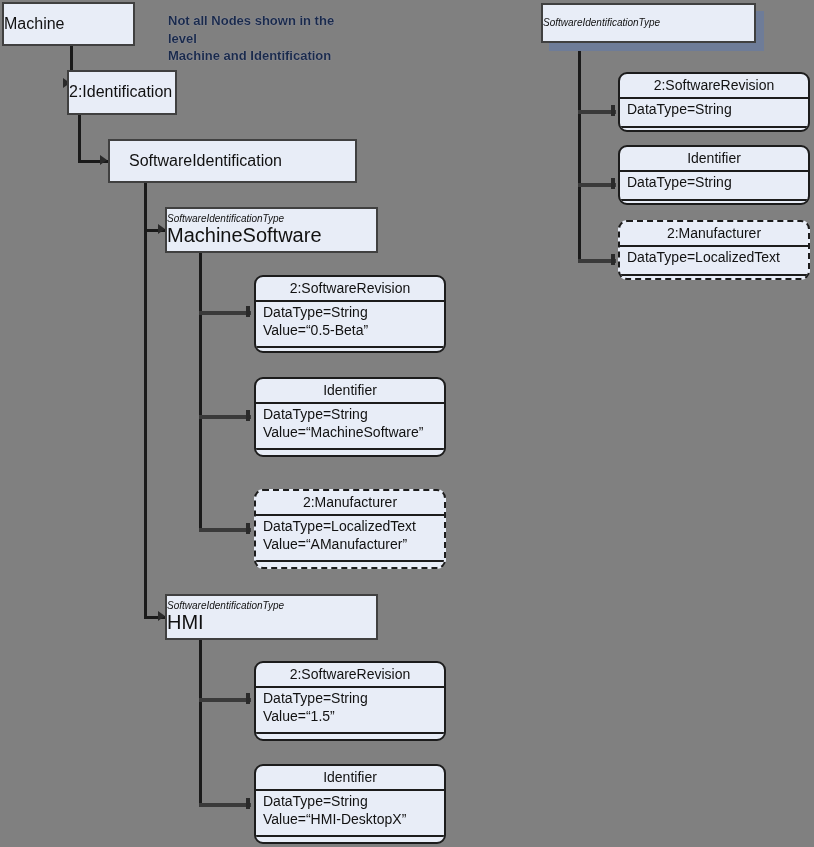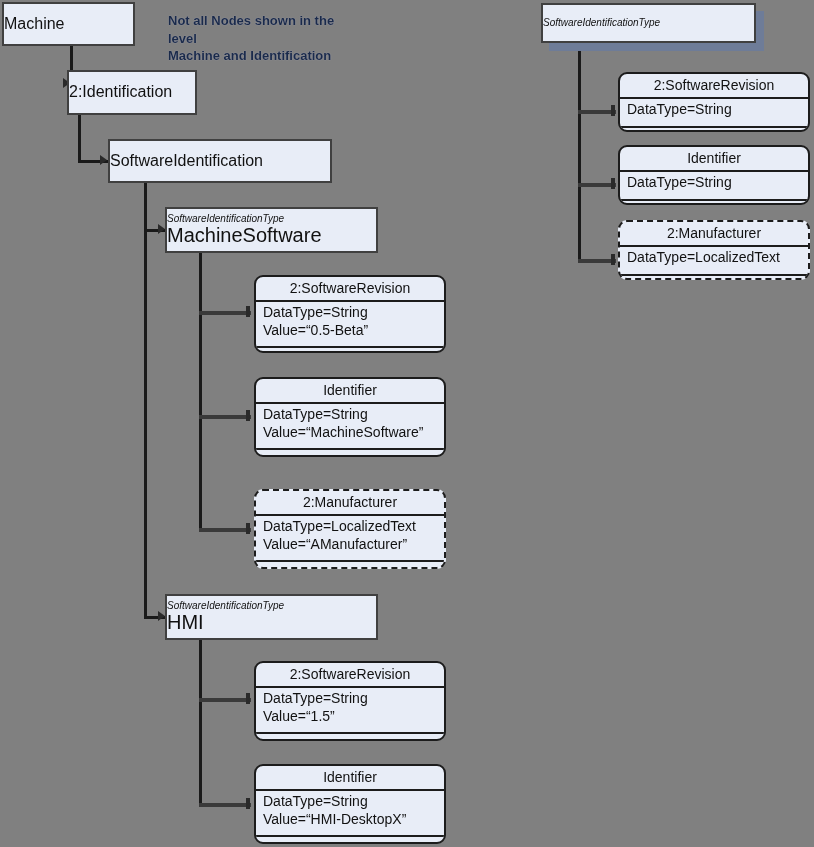--- a/index.html
+++ b/index.html
@@ -159,25 +159,25 @@
   <div class="vline" style="left:199px; top:640px; height:167px;"></div>
   <div class="hline-thick" style="left:199px; top:698px; width:52px;"></div>
   <div class="arrow-stub" style="left:246px; top:693px;"></div>
   <div class="hline-thick" style="left:199px; top:803px; width:52px;"></div>
   <div class="arrow-stub" style="left:246px; top:798px;"></div>
 
   <div class="obj-node single" style="left:2px; top:2px; width:133px; height:44px;">
     <span class="name-line">Machine</span>
   </div>
 
-  <div class="obj-node single" style="left:67px; top:70px; width:130px; height:45px;">
+  <div class="obj-node single" style="left:67px; top:70px; width:110px; height:45px;">
     <span class="name-line">2:Identification</span>
   </div>
 
-  <div class="obj-node single" style="left:108px; top:139px; width:224px; height:44px;">
+  <div class="obj-node single" style="left:108px; top:139px; width:249px; height:44px;padding-left:19px;">
     <span class="name-line">SoftwareIdentification</span>
   </div>
 
   <div class="obj-node" style="left:165px; top:207px; width:213px; height:46px;">
     <span class="type-line">SoftwareIdentificationType</span>
     <span class="name-line">MachineSoftware</span>
   </div>
 
   <div class="var-node" style="left:254px; top:275px; width:192px; height:78px;">
     <div class="vn-title">2:SoftwareRevision</div>

